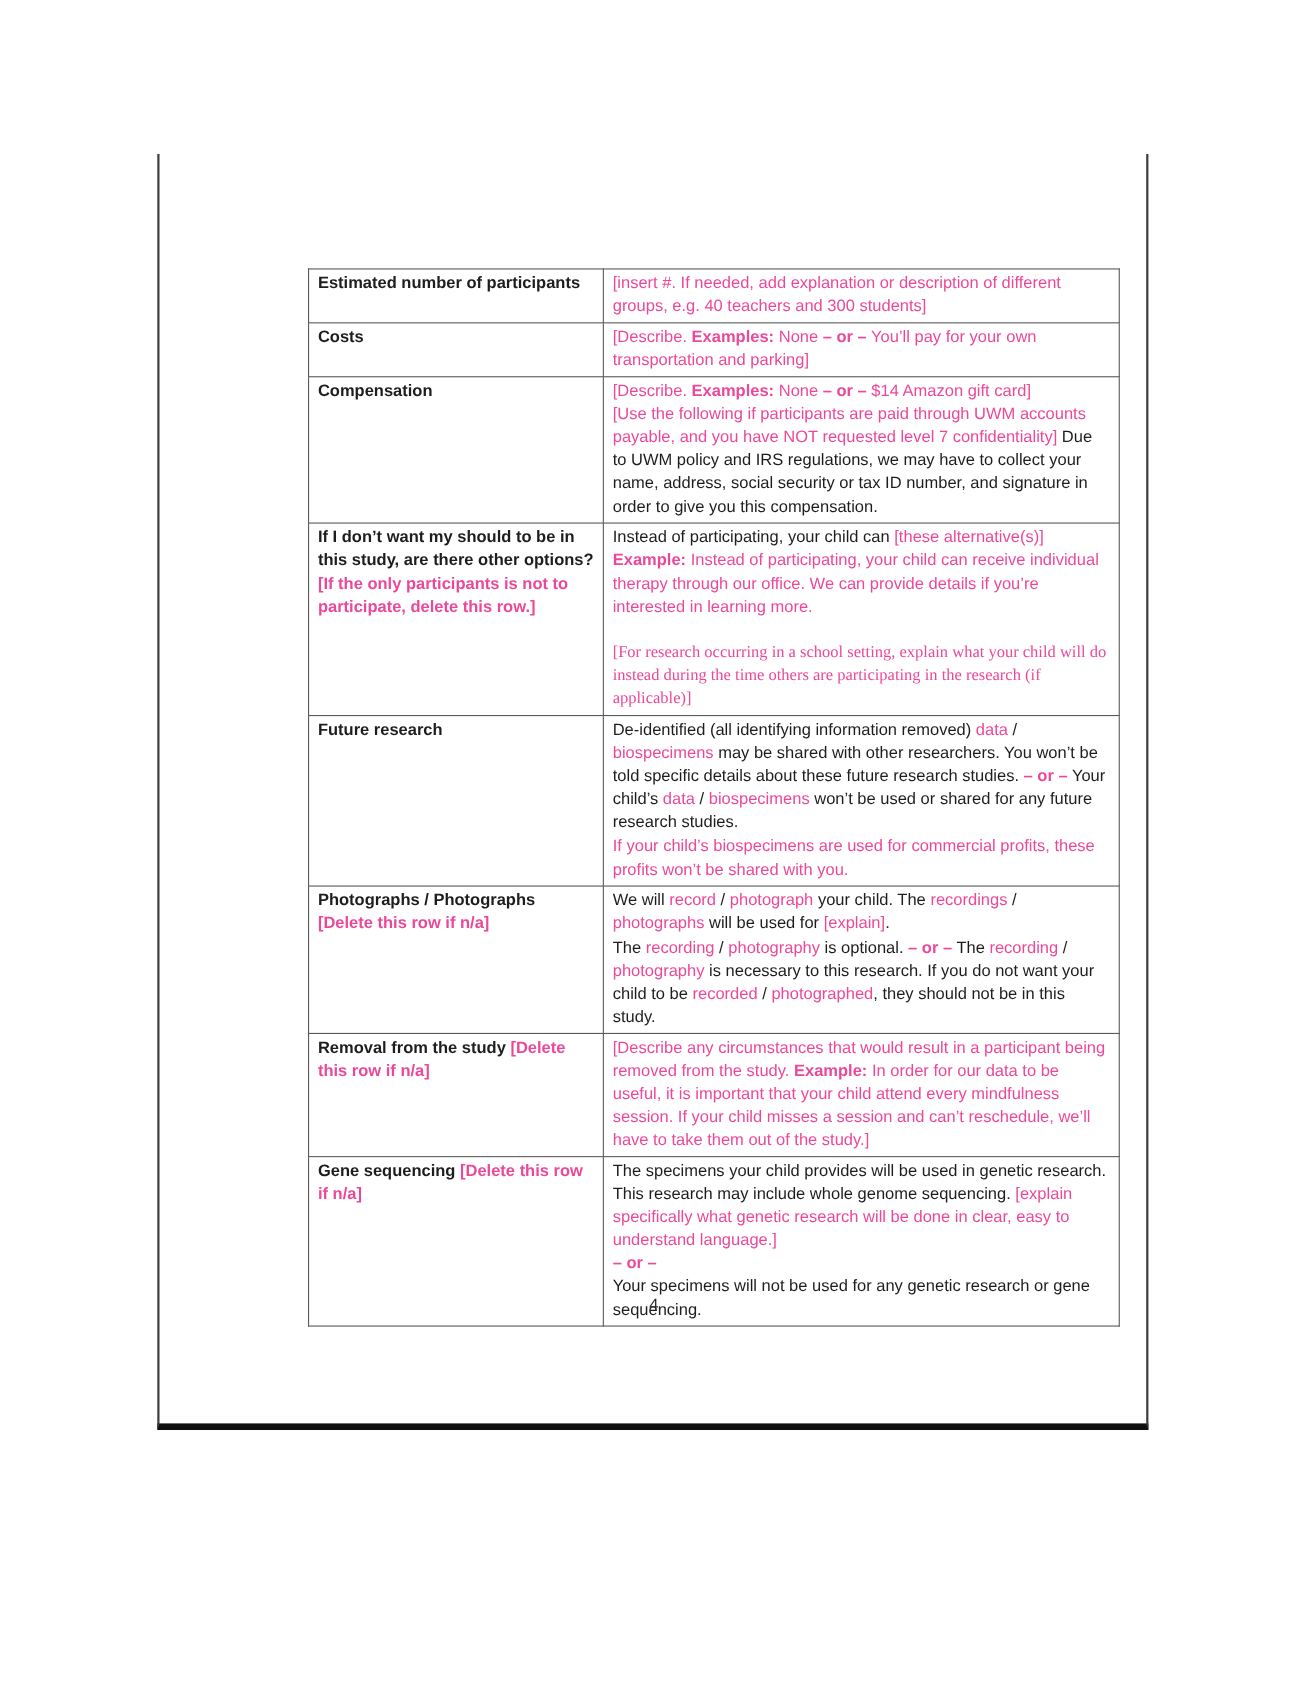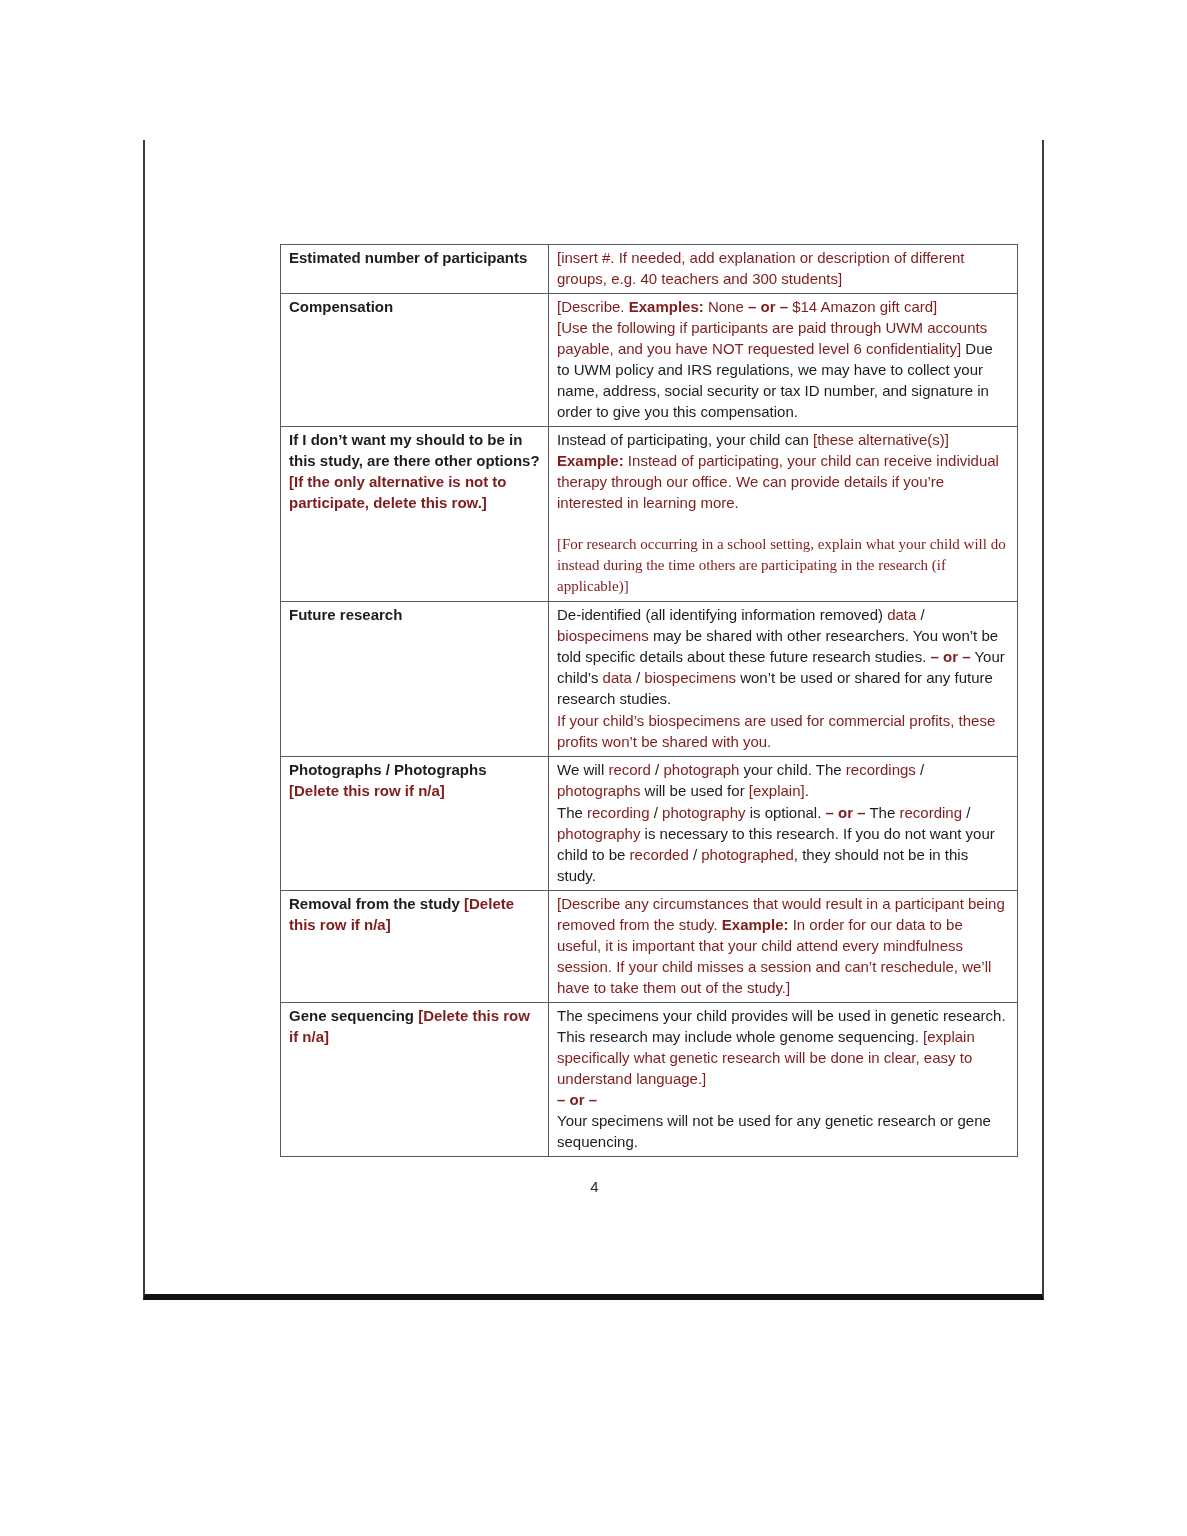--- a/index.html
+++ b/index.html
@@ -41,21 +41,21 @@
     border: 1px solid #3e3e3e;
   }
   .consent-table td {
     border: 1px solid #5a5a5a;
     vertical-align: top;
     padding: 2px 8px 4px 8px;
     box-sizing: border-box;
   }
   td.label-cell { font-weight: bold; }
   td.content-cell { font-weight: normal; }
-  .seg-red { color: #7f1d1d; }
+  .seg-red { color: #ec4899; }
   .seg-bold { font-weight: bold; }
   .para { margin: 0; }
   .gap0 { margin-top: 0; }
   .gap1 { margin-top: 1px; }
   .gap2 { margin-top: 21px; font-family: Liberation Serif, serif; }
   .page-number {
     position: absolute;
     left: 143px;
     top: 1178px;
     width: 903px;
@@ -76,28 +76,34 @@
       <col style="width:469px">
     </colgroup>
     <tbody>
         <tr>
           <td class="label-cell"><span class="seg-bold">Estimated number of participants</span></td>
           <td class="content-cell">
             <div class="para gap0"><span class="seg-red ">[insert #. If needed, add explanation or description of different groups, e.g. 40 teachers and 300 students]</span></div>
           </td>
         </tr>
         <tr>
+          <td class="label-cell"><span class="seg-bold">Costs</span></td>
+          <td class="content-cell">
+            <div class="para gap0"><span class="seg-red ">[Describe. </span><span class="seg-red seg-bold">Examples:</span><span class="seg-red "> None  </span><span class="seg-red seg-bold">– or –</span><span class="seg-red "> You’ll pay for your own transportation and parking]</span></div>
+          </td>
+        </tr>
+        <tr>
           <td class="label-cell"><span class="seg-bold">Compensation</span></td>
           <td class="content-cell">
             <div class="para gap0"><span class="seg-red ">[Describe. </span><span class="seg-red seg-bold">Examples:</span><span class="seg-red "> None </span><span class="seg-red seg-bold">– or –</span><span class="seg-red "> $14 Amazon gift card]</span></div>
-            <div class="para gap0"><span class="seg-red ">[Use the following if participants are paid through UWM accounts payable, and you have NOT requested level 6 confidentiality]</span><span class=""> Due to UWM policy and IRS regulations, we may have to collect your name, address, social security or tax ID number, and signature in order to give you this compensation.</span></div>
+            <div class="para gap0"><span class="seg-red ">[Use the following if participants are paid through UWM accounts payable, and you have NOT requested level 7 confidentiality]</span><span class=""> Due to UWM policy and IRS regulations, we may have to collect your name, address, social security or tax ID number, and signature in order to give you this compensation.</span></div>
           </td>
         </tr>
         <tr>
-          <td class="label-cell"><span class="seg-bold">If I don’t want my should to be in this study, are there other options? </span><span class="seg-red ">[If the only alternative is not to participate, delete this row.]</span></td>
+          <td class="label-cell"><span class="seg-bold">If I don’t want my should to be in this study, are there other options? </span><span class="seg-red ">[If the only participants is not to participate, delete this row.]</span></td>
           <td class="content-cell">
             <div class="para gap0"><span class="">Instead of participating, your child can </span><span class="seg-red ">[these alternative(s)]</span></div>
             <div class="para gap0"><span class="seg-red seg-bold">Example:</span><span class="seg-red "> Instead of participating, your child can receive individual therapy through our office. We can provide details if you’re interested in learning more.</span></div>
             <div class="para gap2"><span class="seg-red ">[For research occurring in a school setting, explain what your child will do instead during the time others are participating in the research (if applicable)]</span></div>
           </td>
         </tr>
         <tr>
           <td class="label-cell"><span class="seg-bold">Future research</span></td>
           <td class="content-cell">
             <div class="para gap0"><span class="">De-identified (all identifying information removed) </span><span class="seg-red ">data</span><span class=""> / </span><span class="seg-red ">biospecimens</span><span class=""> may be shared with other researchers. You won’t be told specific details about these future research studies. </span><span class="seg-red seg-bold">– or –</span><span class=""> Your child’s </span><span class="seg-red ">data</span><span class=""> / </span><span class="seg-red ">biospecimens</span><span class=""> won’t be used or shared for any future research studies.</span></div>

